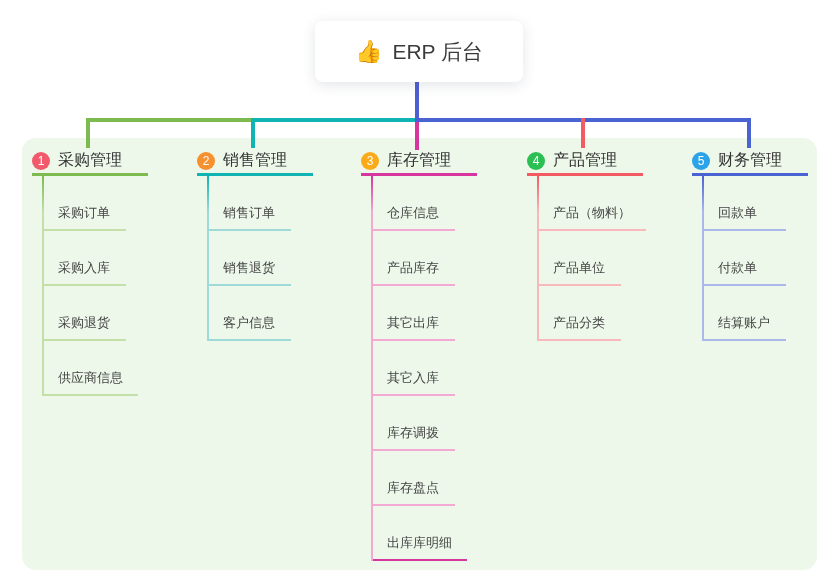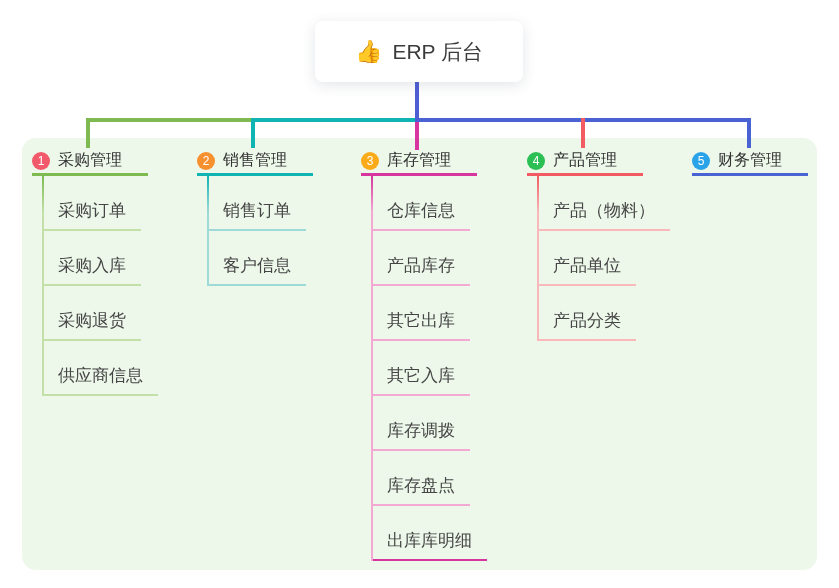--- a/index.html
+++ b/index.html
@@ -90,21 +90,21 @@
     background: linear-gradient(to bottom, var(--line) 0px, var(--line-light) 36px);
   }
   .child {
     height: 55px;
     width: fit-content;
     min-width: 84px;
     display: flex;
     align-items: flex-end;
     padding: 0 15px 7px 16px;
     border-bottom: 2px solid var(--line-light);
-    font-size: 17px;
+    font-size: 13px;
     color: #454545;
     white-space: nowrap;
     cursor: pointer;
   }
   .child.hl { border-bottom-color: var(--line); }
 </style>
 </head>
 <body>
 
 <div class="panel" style="background: rgb(237, 248, 234);"></div>
@@ -137,20 +137,21 @@
   </div>
 </div>
 
 <div class="column col2" style="--line: #10b4b2; --line-light: #9edad8; --badge: #f7902f;">
   <div class="branch-header">
     <span class="badge">2</span>
     <span class="branch-label">销售管理</span>
   </div>
   <div class="children">
     <div class="child">销售订单</div>
+    <div class="child">销售退货</div>
     <div class="child">客户信息</div>
   </div>
 </div>
 
 <div class="column col3" style="--line: #d6369e; --line-light: #f2a9d2; --badge: #fbab1a;">
   <div class="branch-header">
     <span class="badge">3</span>
     <span class="branch-label">库存管理</span>
   </div>
   <div class="children">
@@ -174,13 +175,18 @@
     <div class="child">产品单位</div>
     <div class="child">产品分类</div>
   </div>
 </div>
 
 <div class="column col5" style="--line: #4a63d3; --line-light: #aab8ea; --badge: #2aa3e9;">
   <div class="branch-header">
     <span class="badge">5</span>
     <span class="branch-label">财务管理</span>
   </div>
+  <div class="children">
+    <div class="child">回款单</div>
+    <div class="child">付款单</div>
+    <div class="child">结算账户</div>
+  </div>
 </div>
 
 </body></html>

